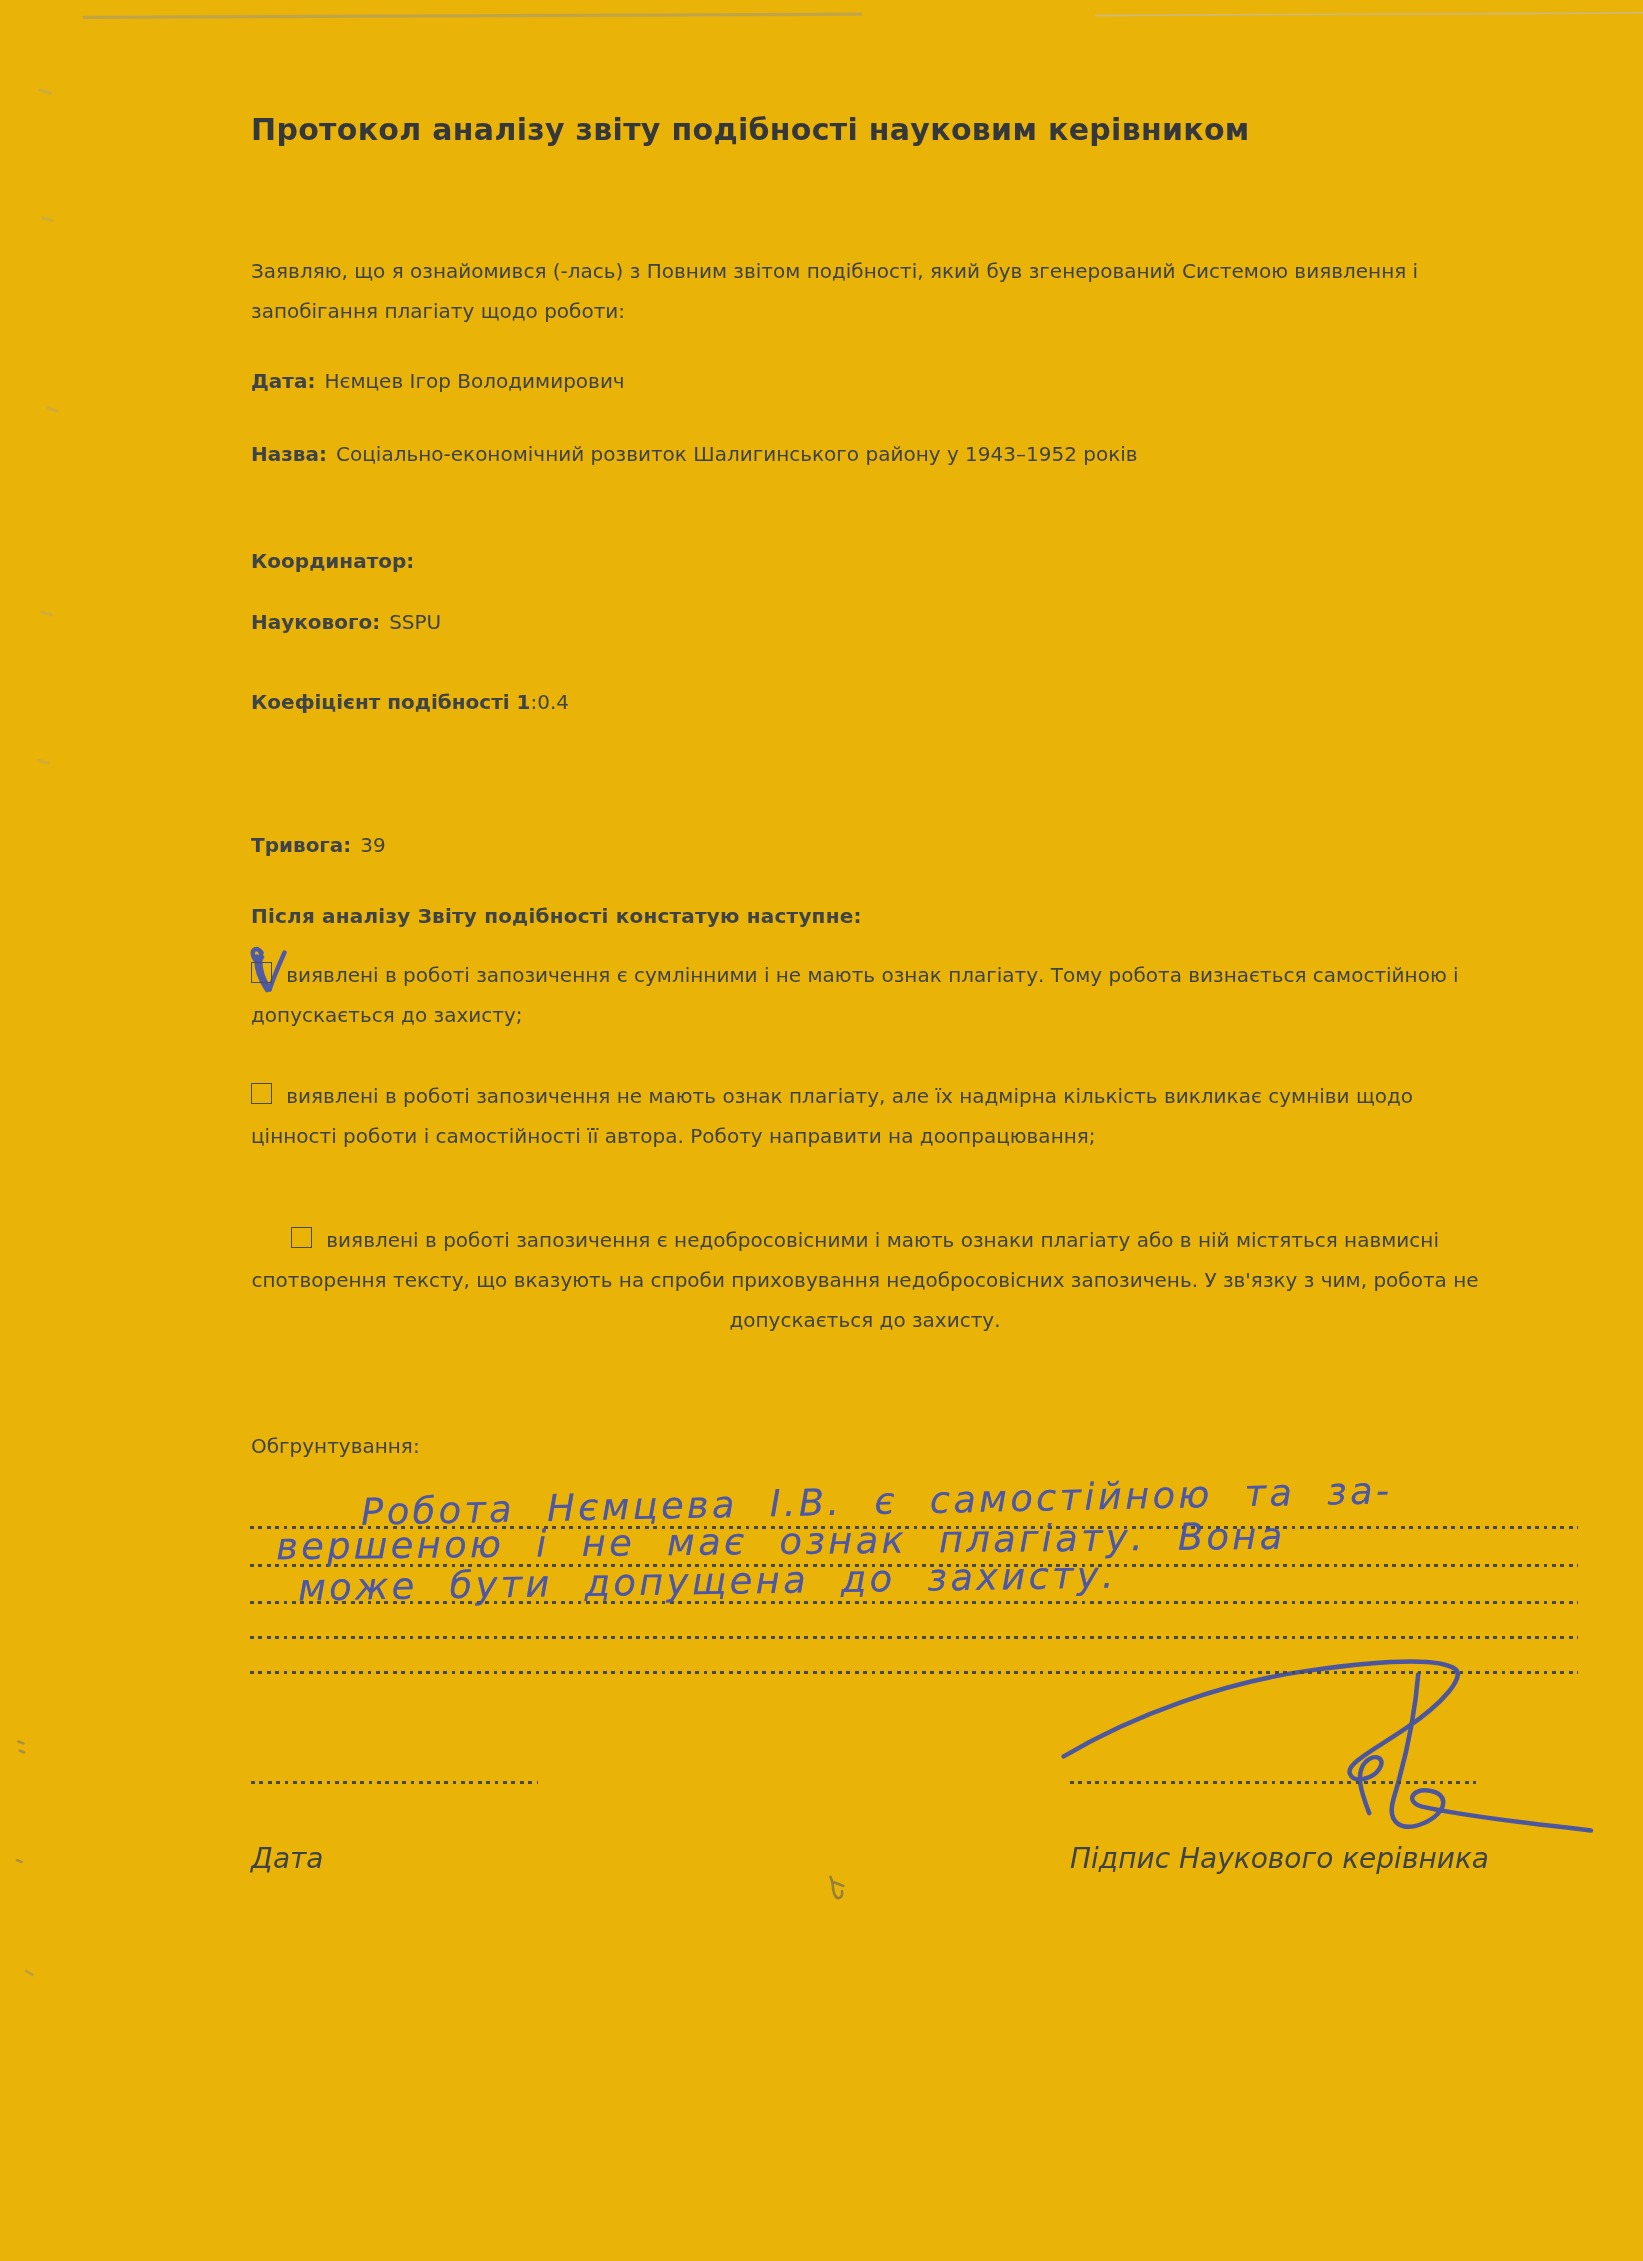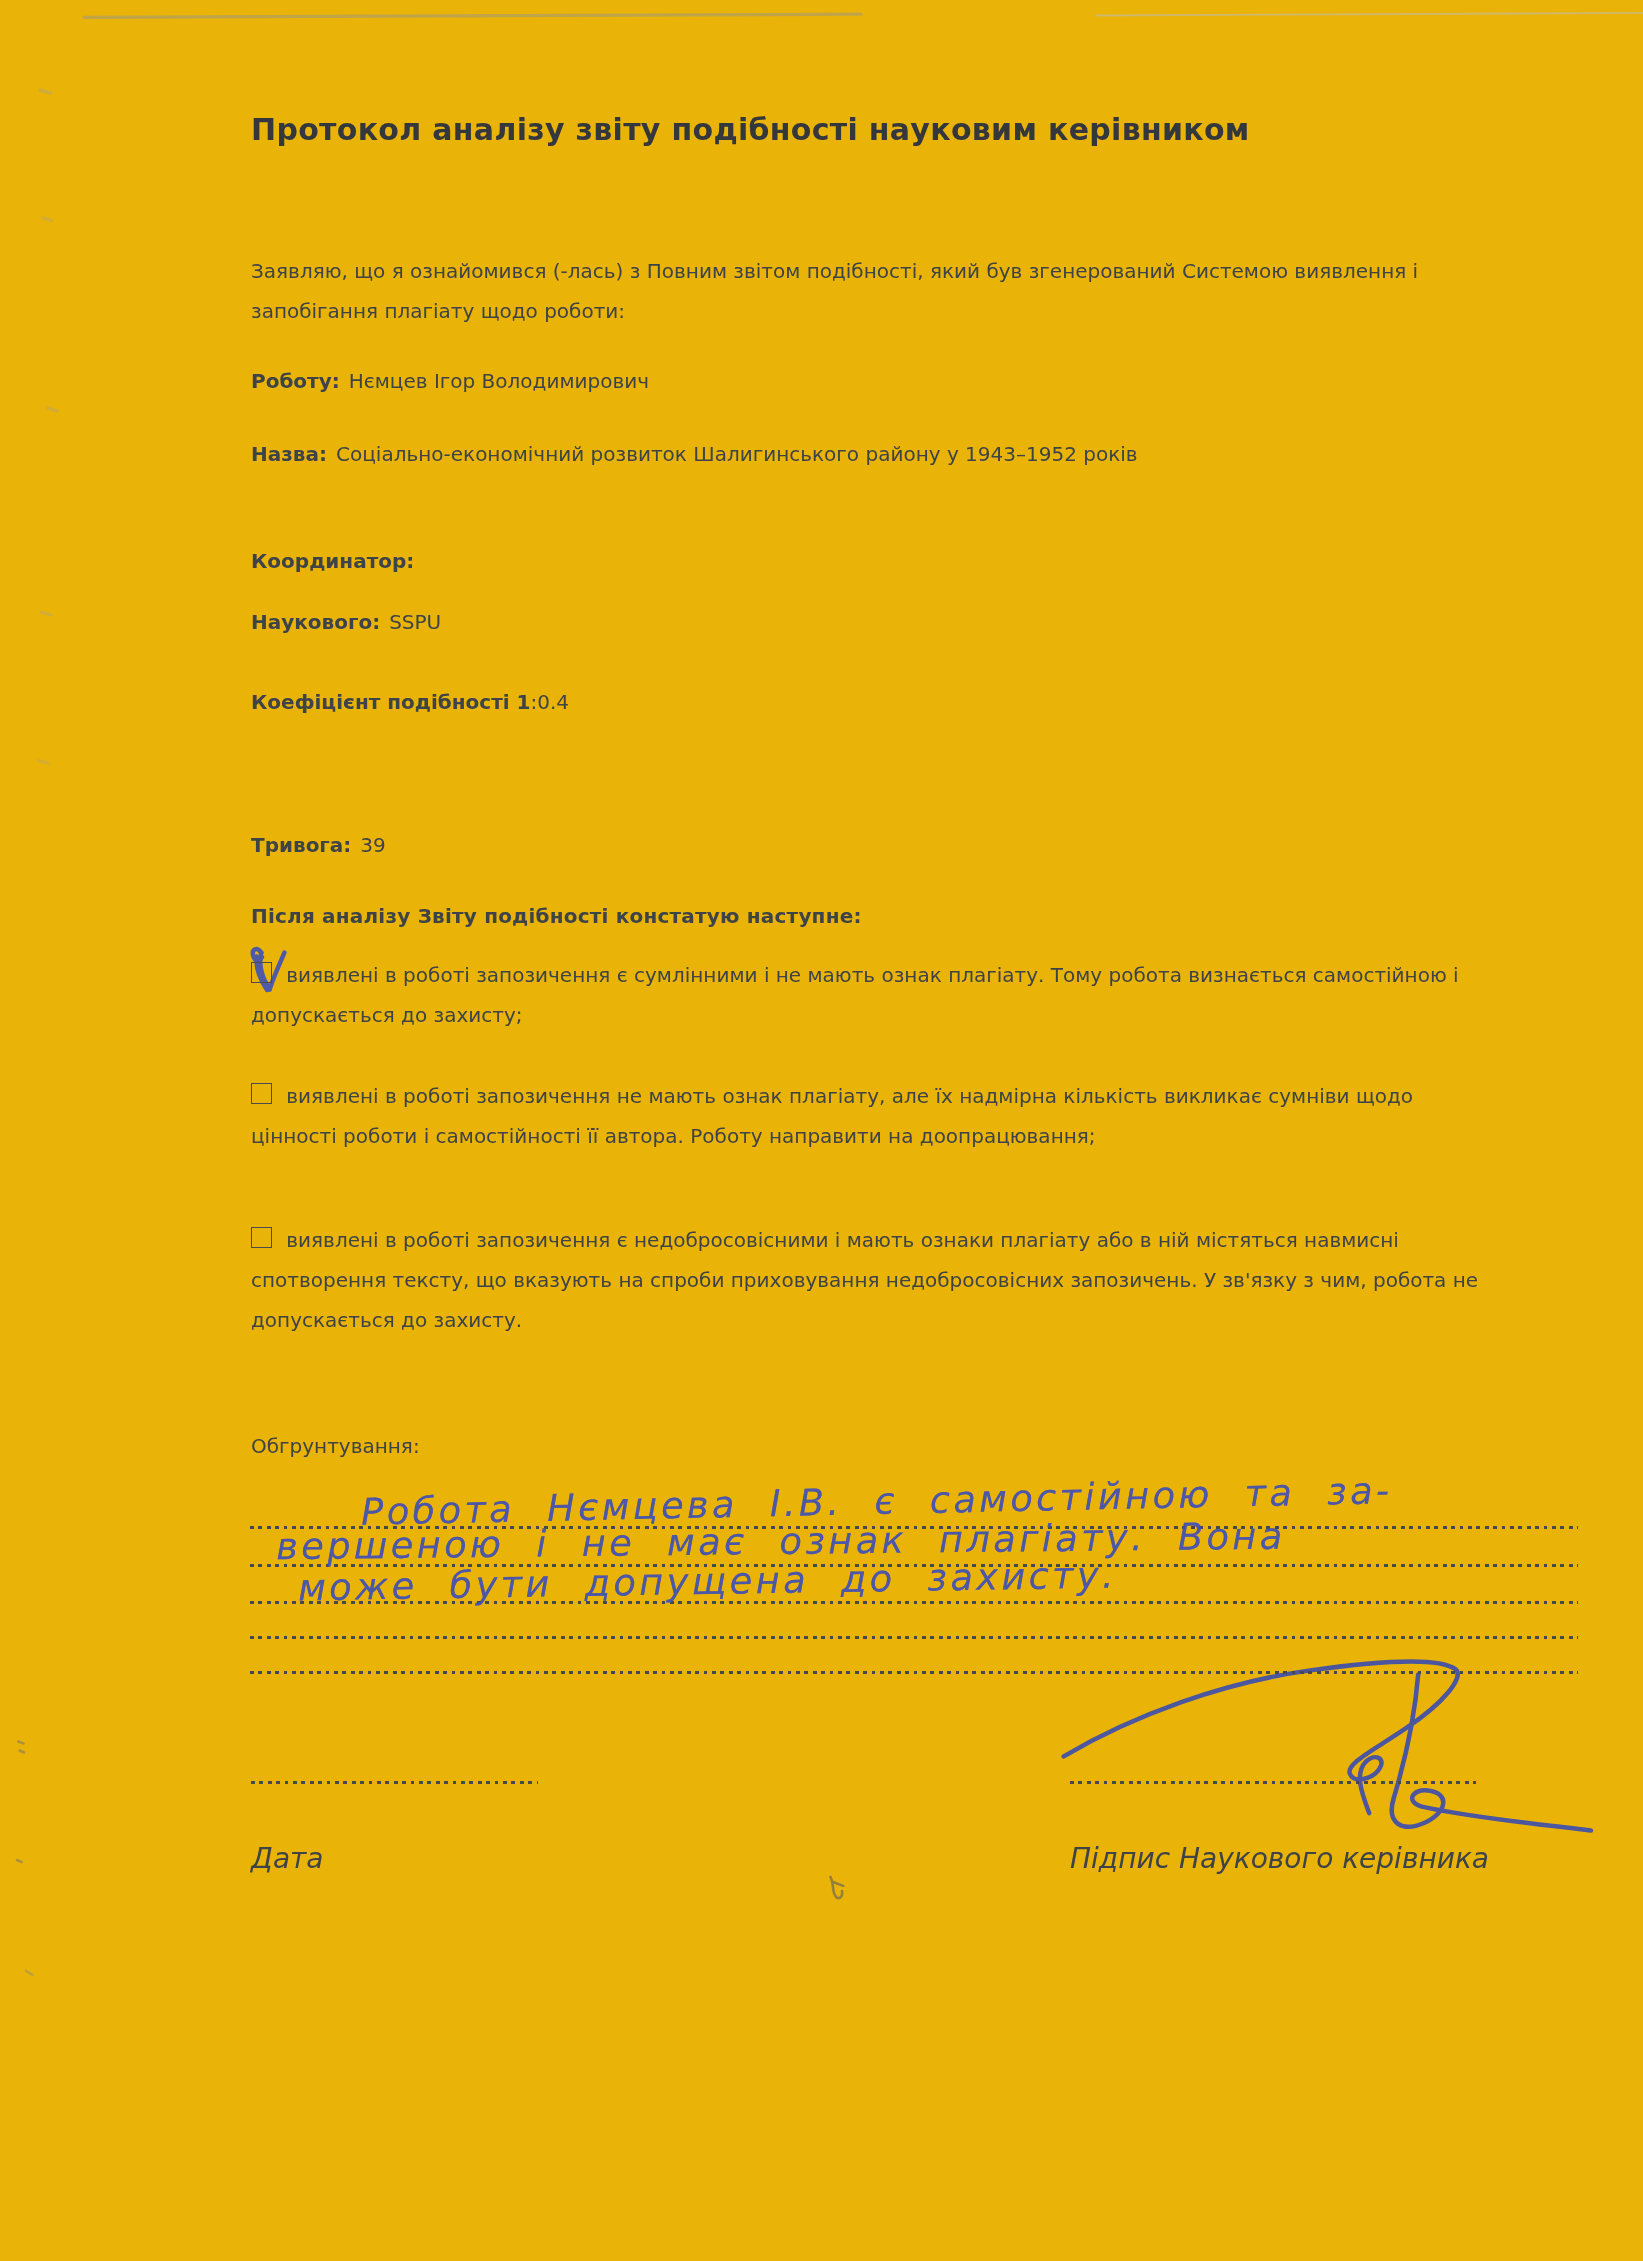--- a/index.html
+++ b/index.html
@@ -18,21 +18,21 @@
   .f-nazva{top:434px;width:1192px;}
   .f-koord{top:541px;}
   .f-pidrozdil{top:602px;}
   .f-koef1{top:682px;}
   .f-koef2{top:754px;}
   .f-tryvoha{top:825px;}
   .statement{top:896px;font-weight:bold;letter-spacing:0.2px;}
   .opt{width:1228px;}
   .opt1{top:955px;}
   .opt2{top:1076px;}
-  .opt3{top:1220px;}
+  .opt3{top:1220px;text-align:center;}
   .just-label{top:1426px;}
   .field-label{font-weight:bold;margin-right:9px;}
   .field-label.tight{margin-right:0;}
   .checkbox{
     display:inline-block;width:19.3px;height:19.3px;
     border:1.9px solid #474c51;margin-right:14px;
     vertical-align:-1.3px;background:transparent;
   }
   .dotline{
     position:absolute;left:250px;width:1328px;height:3.2px;
@@ -94,21 +94,21 @@
       <path d="M1650 2725 C1760 2660 1900 2610 2030 2592 C2130 2578 2232 2570 2258 2590 C2272 2602 2240 2642 2180 2682 C2130 2716 2088 2736 2094 2752 C2100 2768 2130 2760 2140 2744 C2150 2729 2134 2719 2119 2733 C2100 2752 2114 2786 2124 2813"></path>
       <path d="M2200 2598 C2195 2660 2180 2730 2162 2790 C2150 2830 2176 2843 2210 2828 C2245 2812 2250 2782 2215 2778 C2190 2775 2180 2796 2206 2803 C2262 2816 2360 2828 2468 2840"></path>
     </g>
   </svg>
 
   <div class="blk doc-title">Протокол аналізу звіту подібності науковим керівником</div>
 
   <div class="blk intro">Заявляю, що я ознайомився (-лась) з Повним звітом подібності, який був згенерований Системою виявлення і запобігання плагіату щодо роботи:</div>
 
   <div class="blk f-author">
-    <span class="field-label">Роботу:</span><span>Нємцев Ігор Володимирович</span>
+    <span class="field-label">Дата:</span><span>Нємцев Ігор Володимирович</span>
   </div>
 
   <div class="blk f-nazva">
     <span class="field-label">Назва:</span><span>Соціально-економічний розвиток Шалигинського району у 1943–1952 років</span>
   </div>
 
   <div class="blk f-koord">
     <span class="field-label">Координатор:</span><span></span>
   </div>
 

